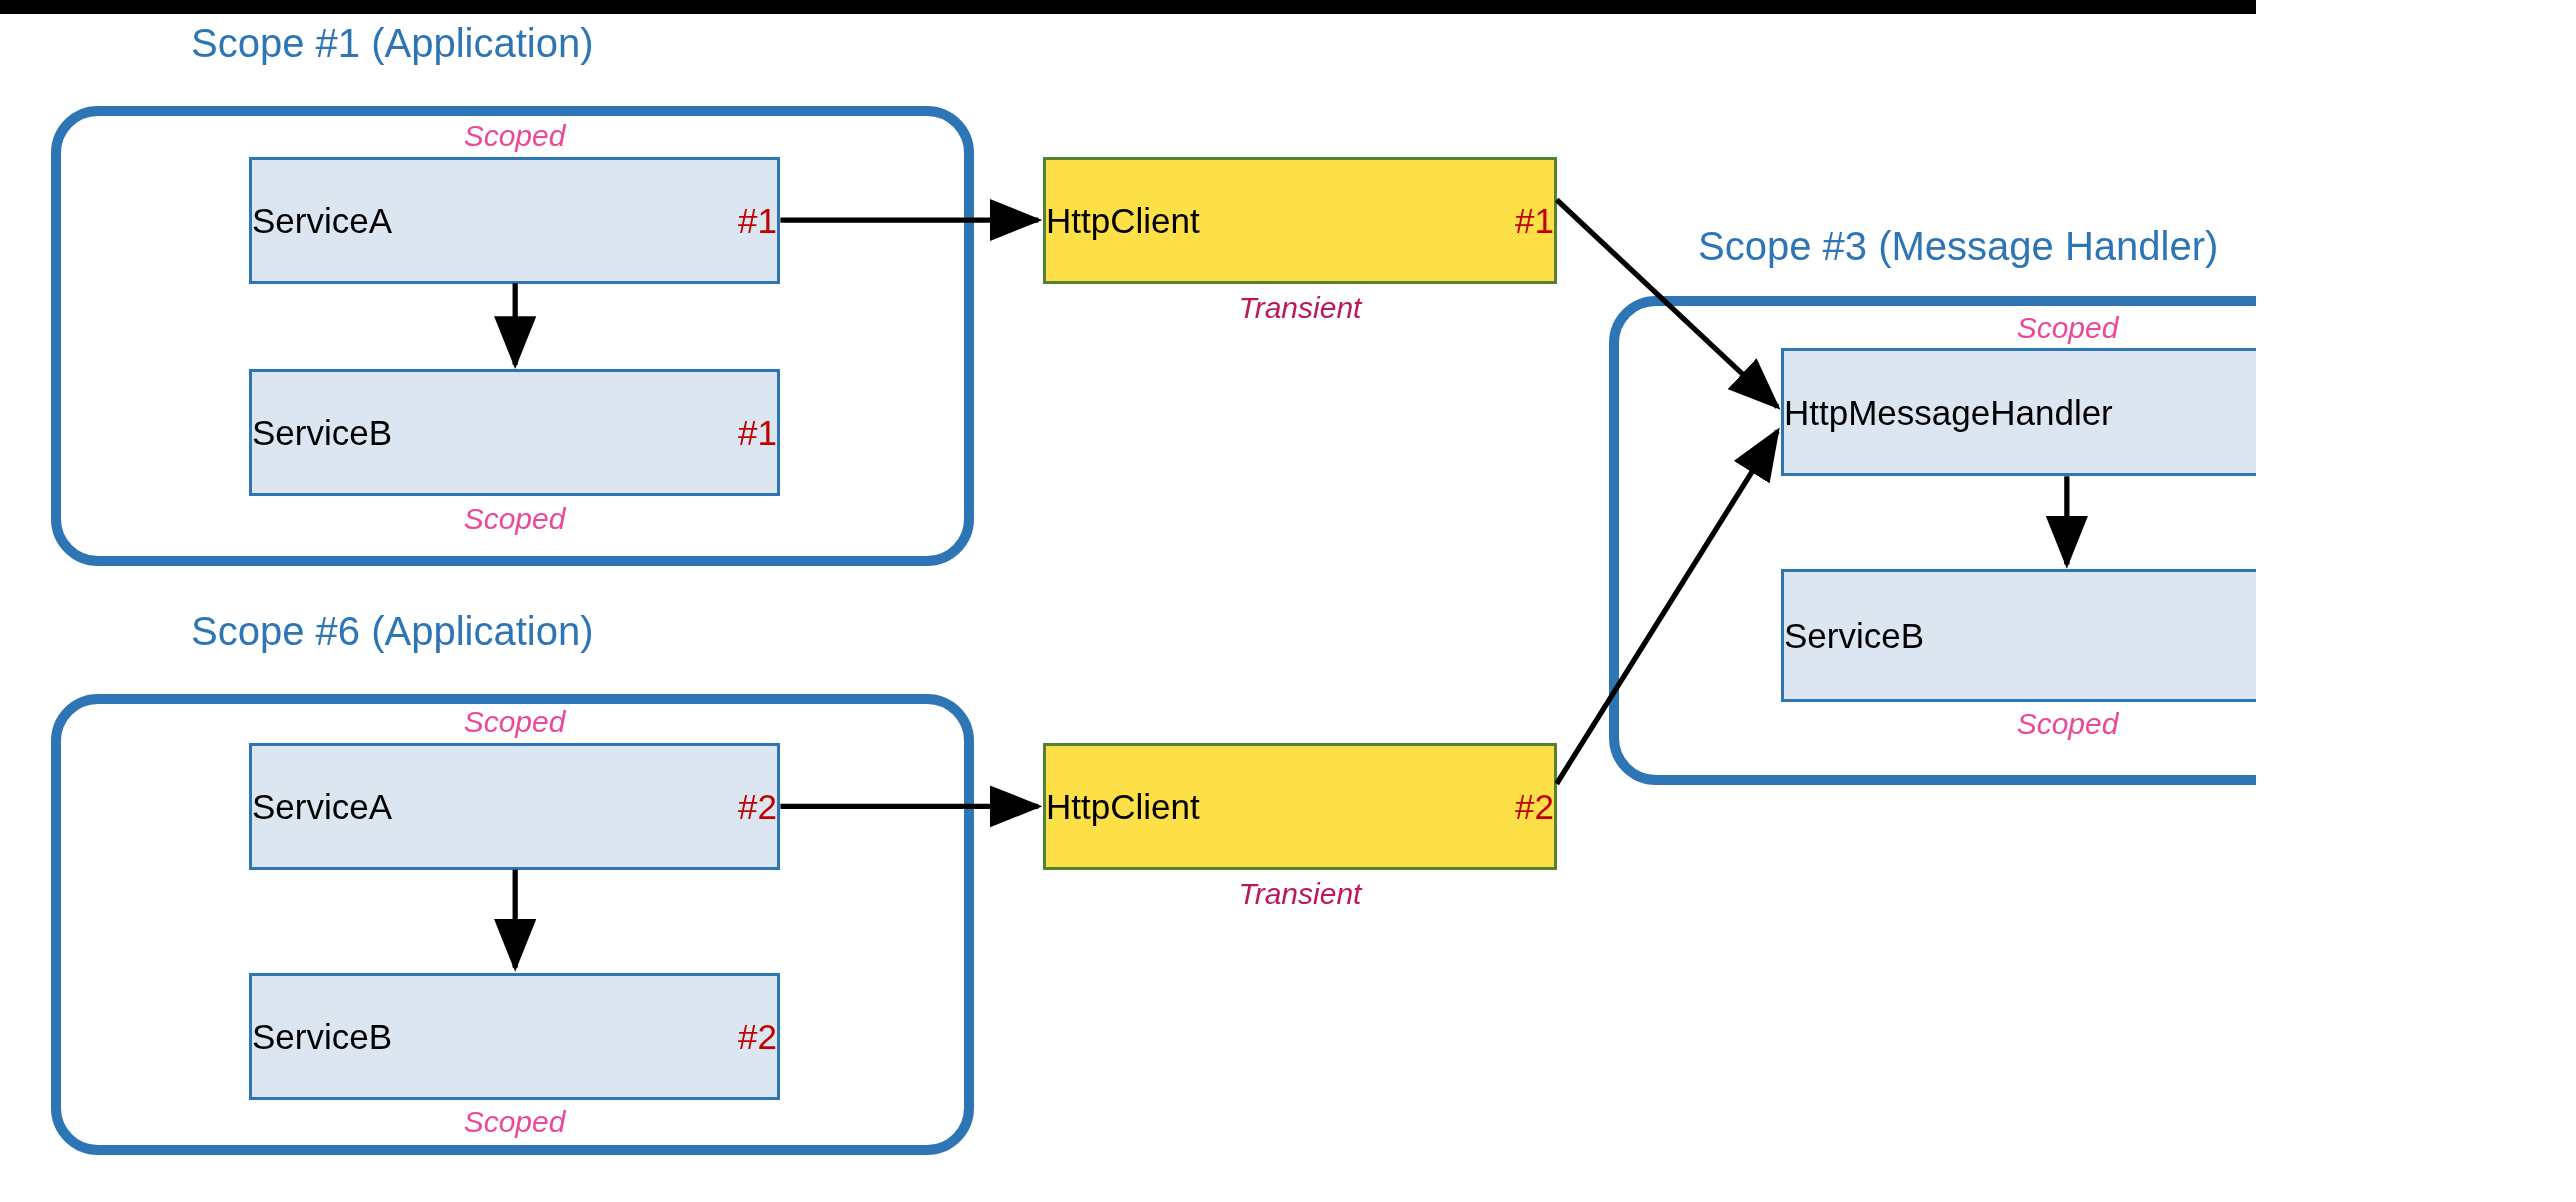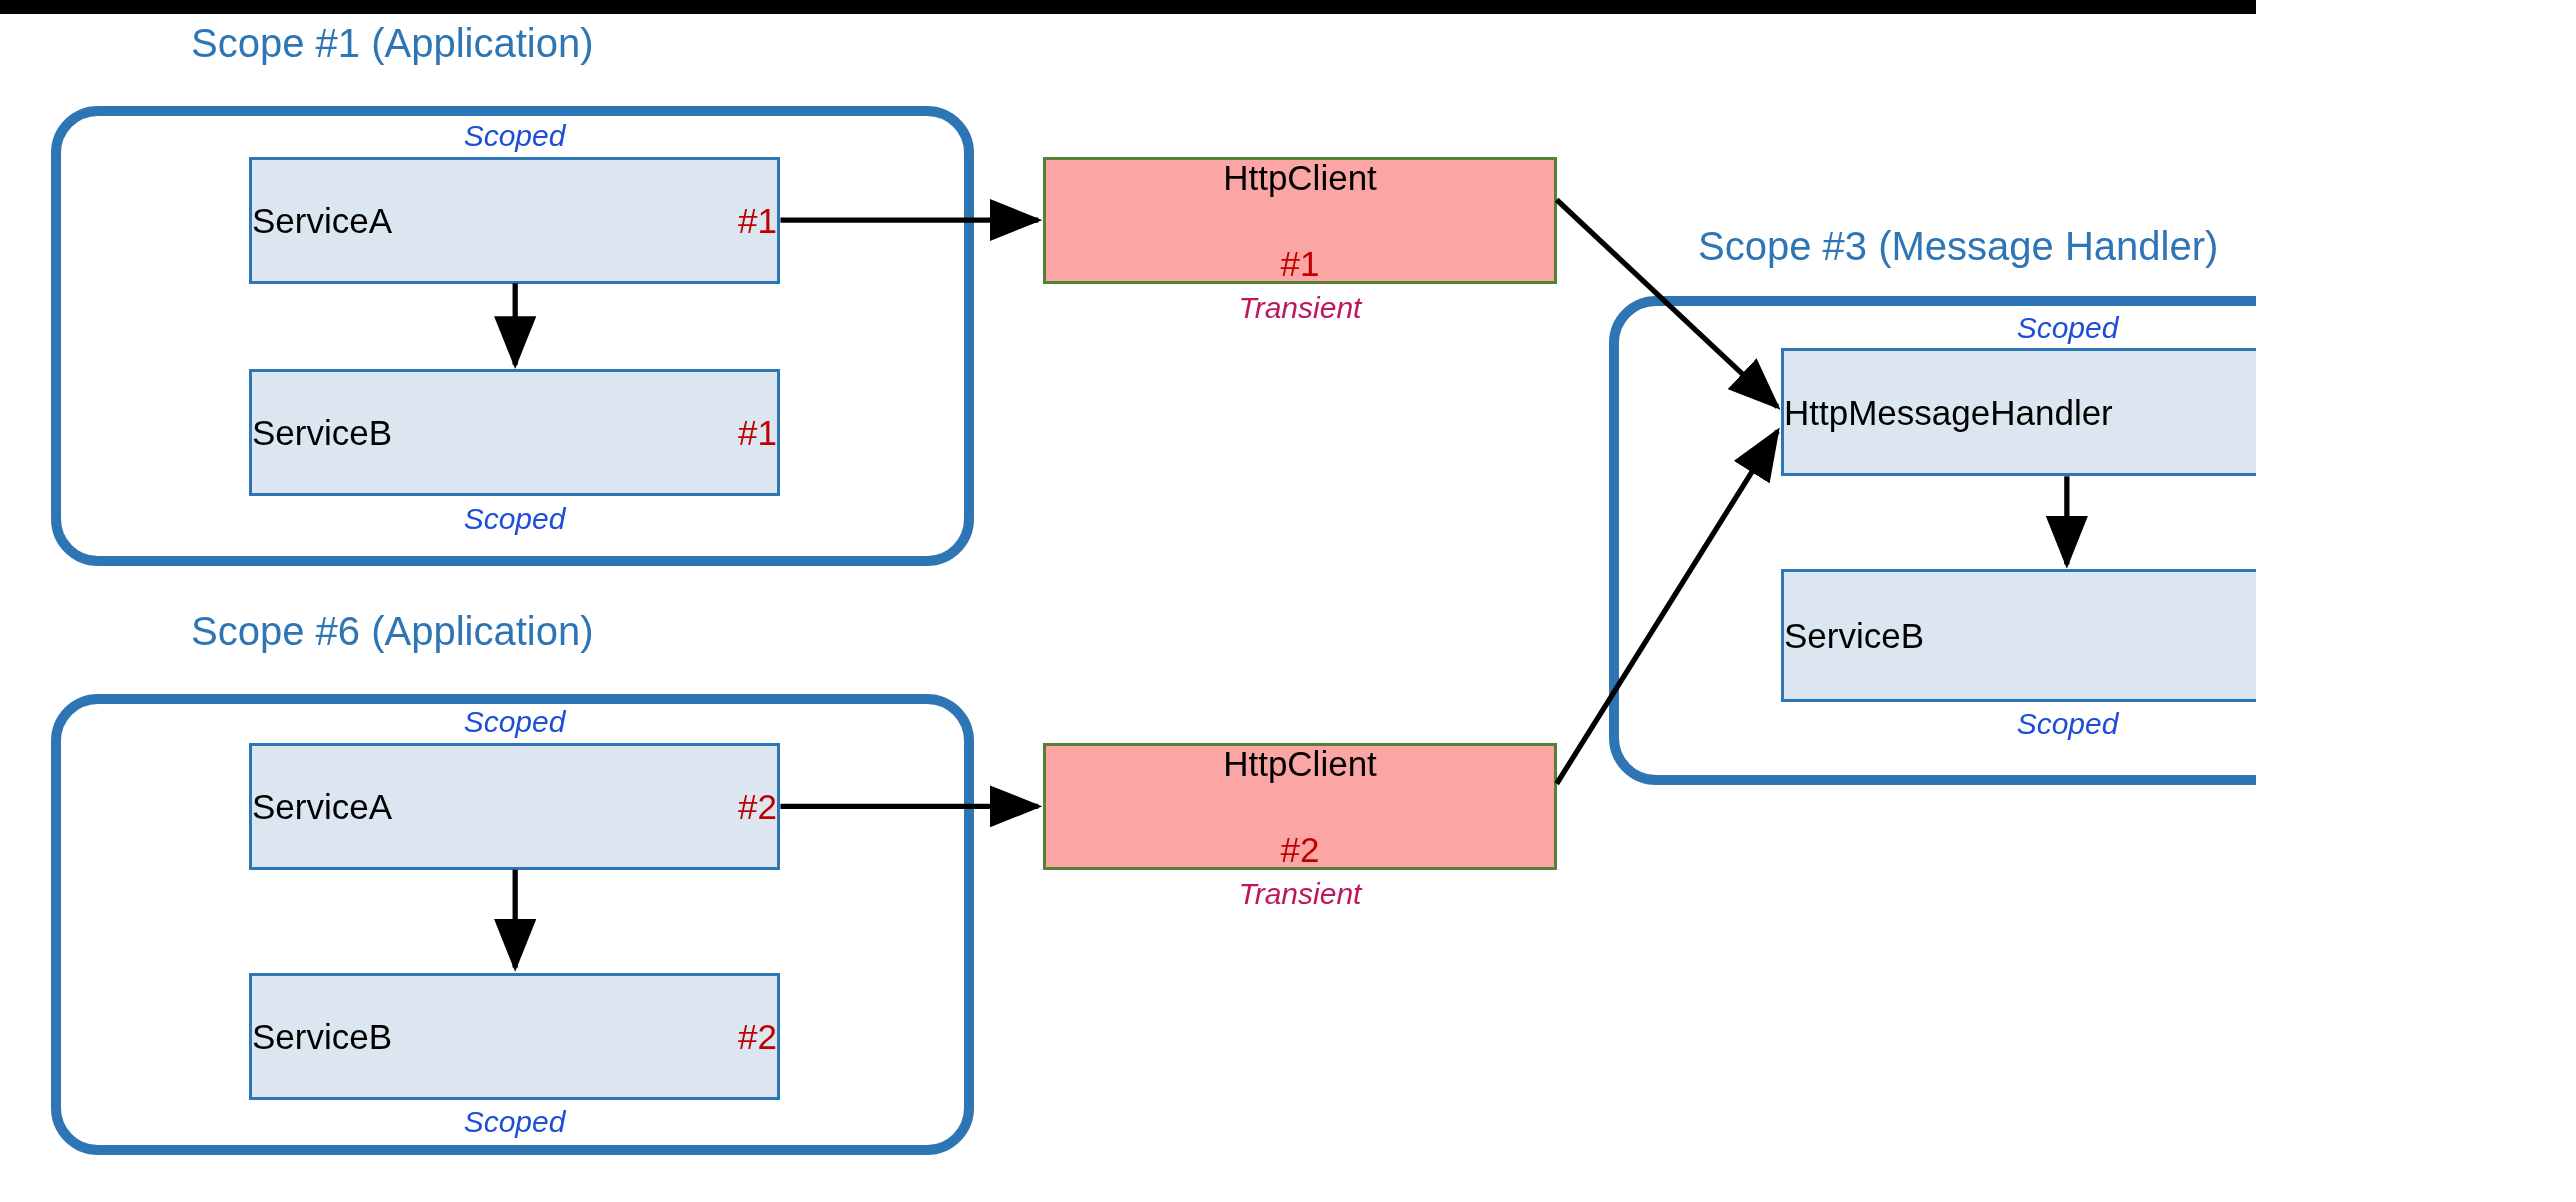--- a/index.html
+++ b/index.html
@@ -52,37 +52,36 @@
     font-size: 35px;
     line-height: 1;
     white-space: nowrap;
     color: #000000;
   }
   .node.blue {
     background: #DCE6F1;
     border: 3.8px solid #2E75B6;
   }
   .node.green {
-    background: #fca5a5;
+    background: #fde047;
     border: 3.8px solid #548235;
-    flex-direction: column;
   }
   .node .num-red { color: #C00000; }
   .node .name { color: #000000; }
 
   
   .lifetime {
     position: absolute;
     font-style: italic;
     font-size: 30px;
     line-height: 1;
     white-space: nowrap;
     text-align: center;
   }
-  .lifetime.scoped  { color: #1d4ed8; }
+  .lifetime.scoped  { color: #ec4899; }
   .lifetime.transient { color: #be185d; }
 
   
   #arrows {
     position: absolute;
     left: 0; top: 0;
     width: 2576px; height: 1202px;
     pointer-events: none;
   }
 </style>

